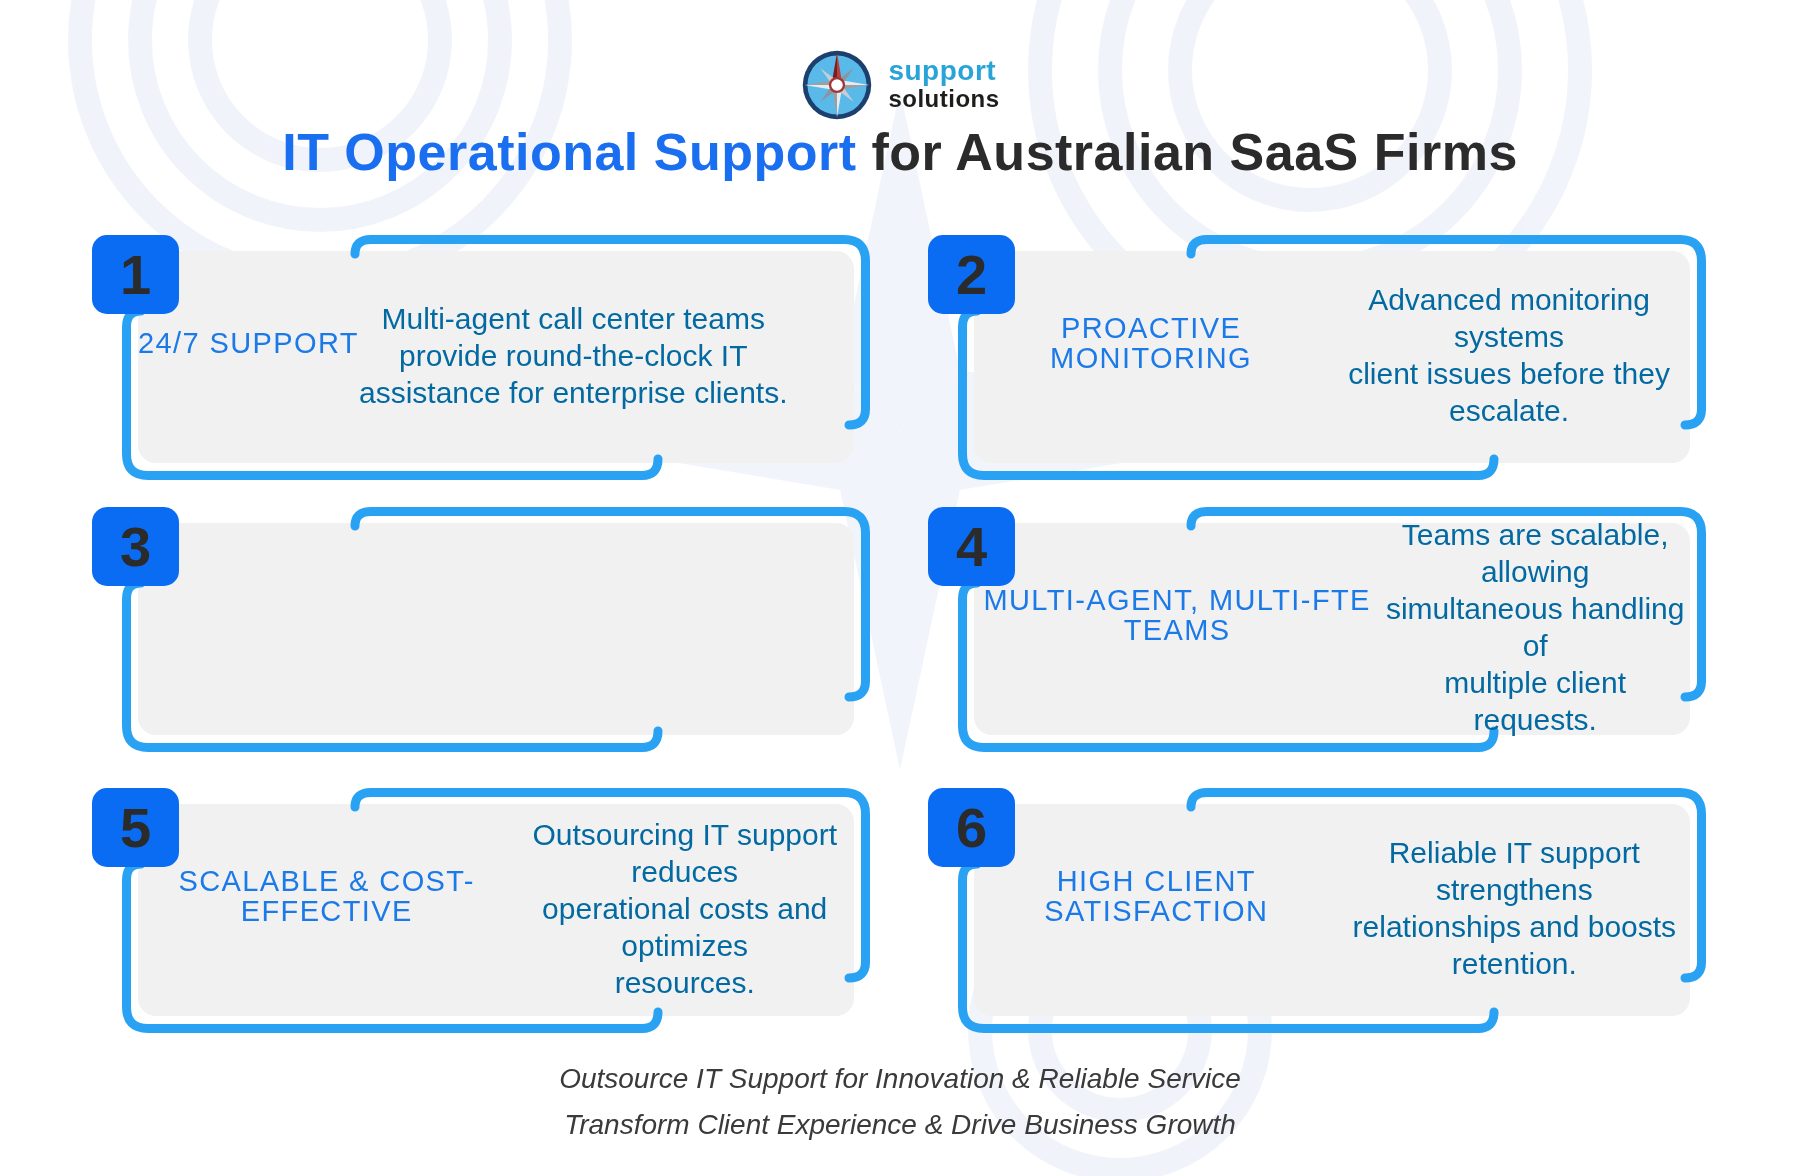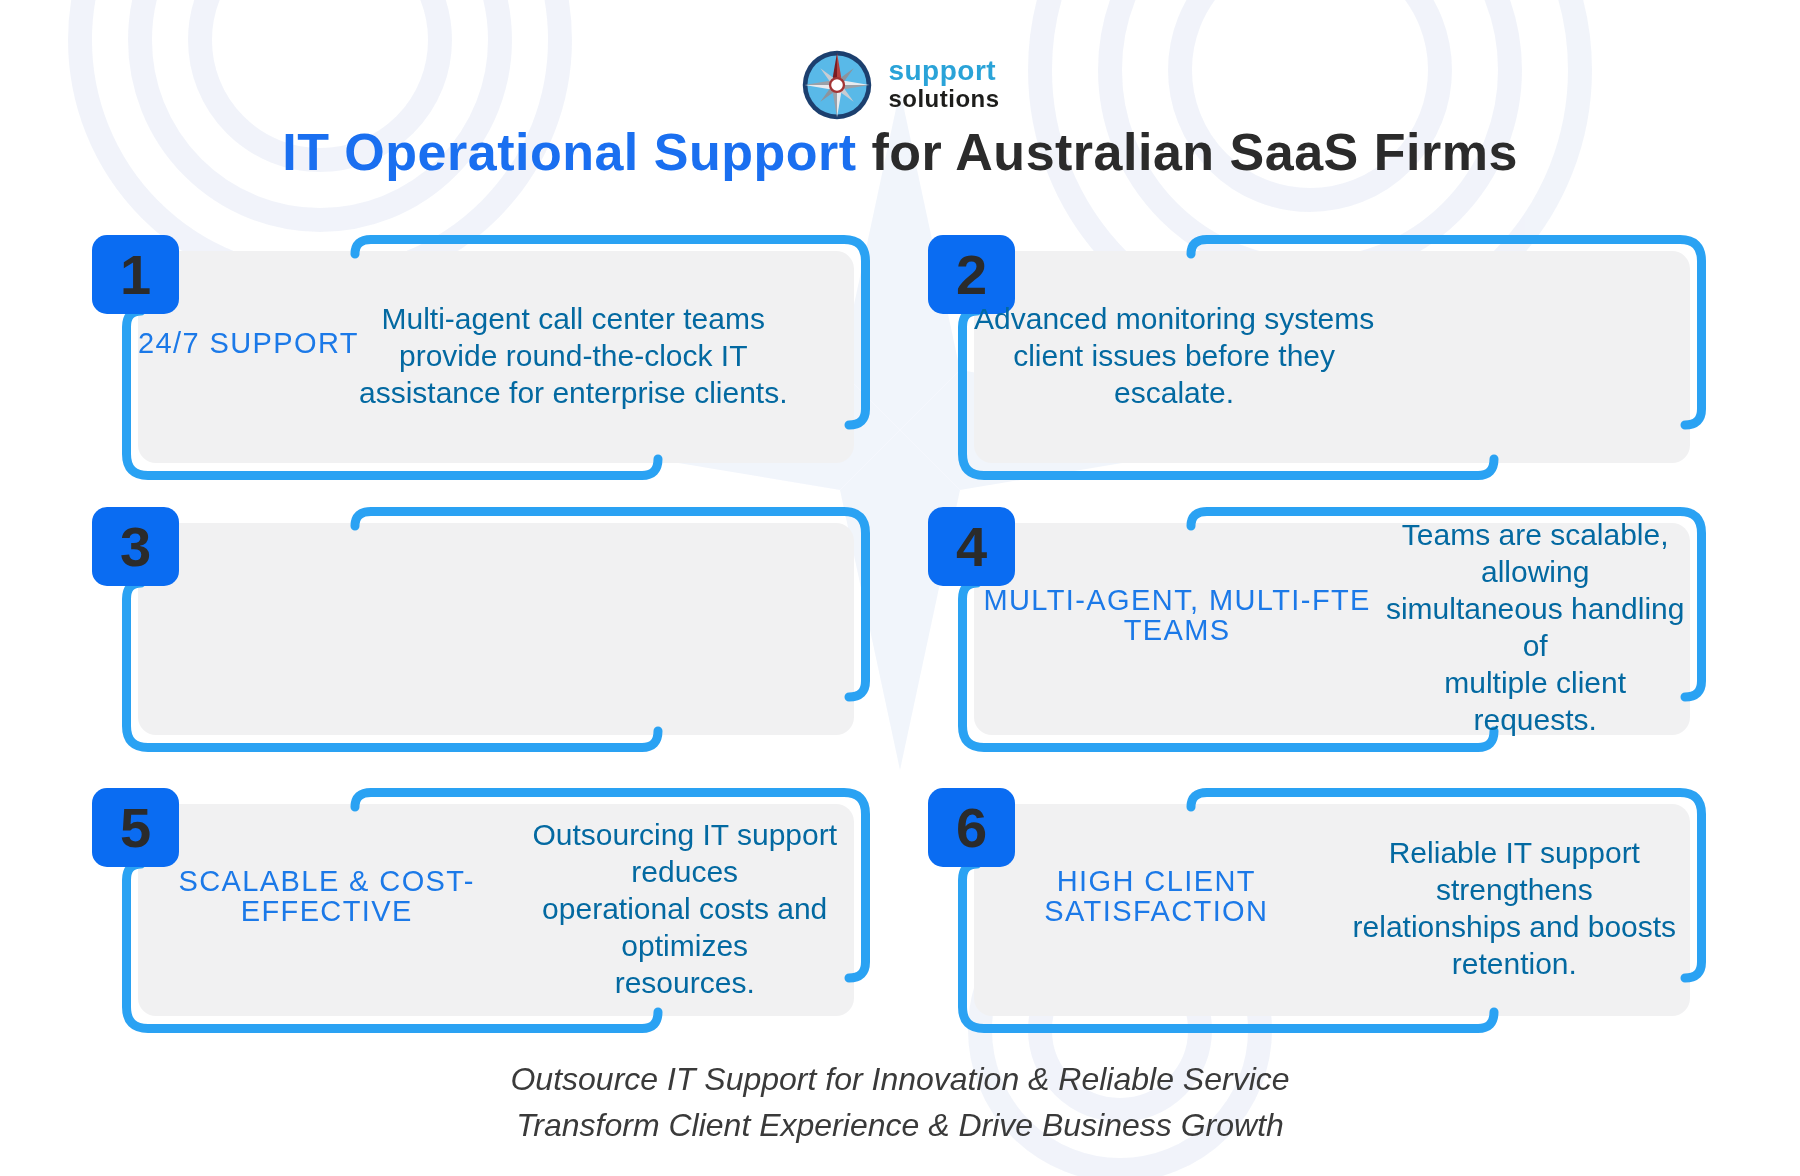--- a/index.html
+++ b/index.html
@@ -30,21 +30,21 @@
          font-size:56px;font-weight:800;color:#2b2b2b;}
   .card-content{position:absolute;left:16px;top:16px;width:716px;height:156px;
                 display:flex;flex-direction:row;align-items:center;padding-top:28px;
                 box-sizing:border-box;}
   .card-title{font-size:29px;color:var(--card-title-blue,#1b79e8);letter-spacing:1.4px;
               text-align:center;line-height:30px;}
   .card-body{margin-top:24px;font-size:30px;line-height:37px;color:#0369a1;text-align:center;
              white-space:pre-line;max-width:650px;}
   
   .footer-note{position:absolute;top:1056px;left:0;width:1800px;text-align:center;
-               font-style:italic;font-size:32px;line-height:46px;color:#3a3a3a;
+               font-style:italic;font-size:28px;line-height:46px;color:#3a3a3a;
                white-space:pre-line;}
 </style>
 </head>
 <body style="--badge-blue: #0a6cf2; --bracket-blue: #2aa2f3; --card-title-blue: #1b79e8; --title-blue: #1a6ff0; --body-text: #3d3d3d; --card-gray: #f1f1f2; --watermark-blue: #eef2fa;">
 
 <div class="page">
 
   <svg class="watermark" width="1800" height="1176" viewBox="0 0 1800 1176">
     <g stroke="#eef1f9" stroke-width="24" fill="none" opacity="0.8">
       <circle cx="320" cy="40" r="120"></circle>
@@ -120,20 +120,21 @@
     <svg class="bracket" width="748" height="245" viewBox="0 0 748 245">
       <g fill="none" stroke="var(--bracket-blue,#2aa2f3)" stroke-width="9" stroke-linecap="round">
         <path d="M 233 19 Q 233 4.5 249 4.5 L 722 4.5 Q 743.5 4.5 743.5 26 L 743.5 174 Q 743.5 190 727 190"></path>
         <path d="M 19 76 Q 4.5 76 4.5 92 L 4.5 219 Q 4.5 240.5 26 240.5 L 520 240.5 Q 536 240.5 536 224"></path>
       </g>
     </svg>
     <div class="badge">
       <span>2</span>
     </div>
     <div class="card-content">
+      <div class="card-title">PROACTIVE MONITORING</div>
       <div class="card-body">Advanced monitoring systems
 client issues before they
 escalate.</div>
     </div>
   </div>
 
   <div class="card c3">
     <div class="gray-box"></div>
     <svg class="bracket" width="748" height="245" viewBox="0 0 748 245">
       <g fill="none" stroke="var(--bracket-blue,#2aa2f3)" stroke-width="9" stroke-linecap="round">

